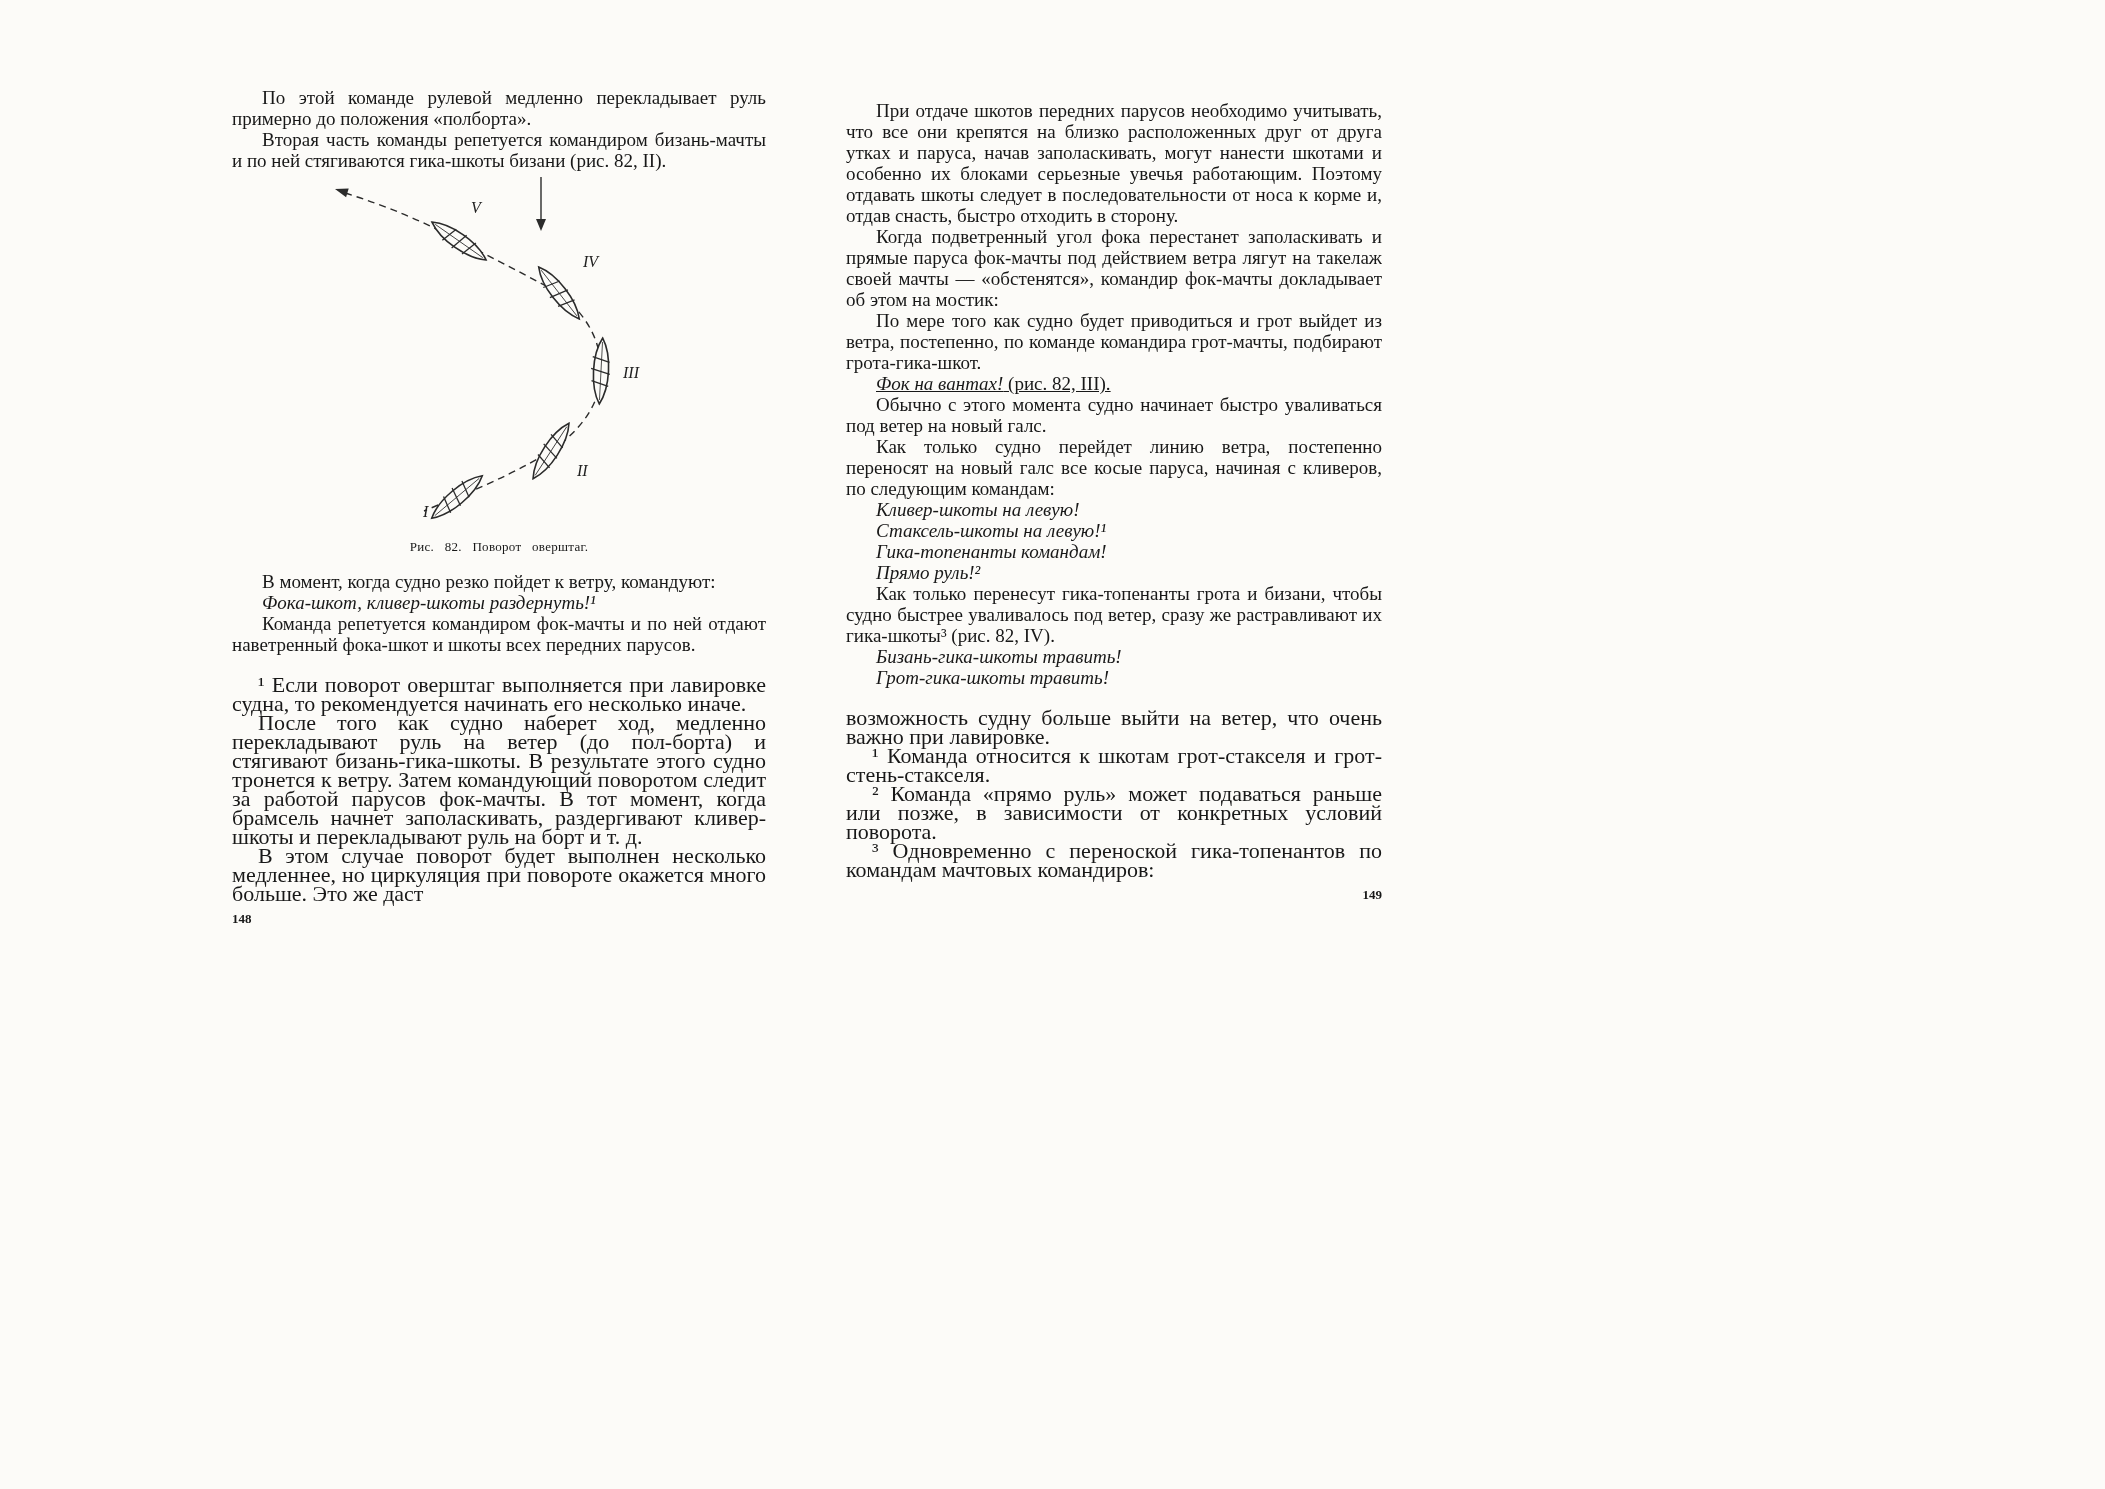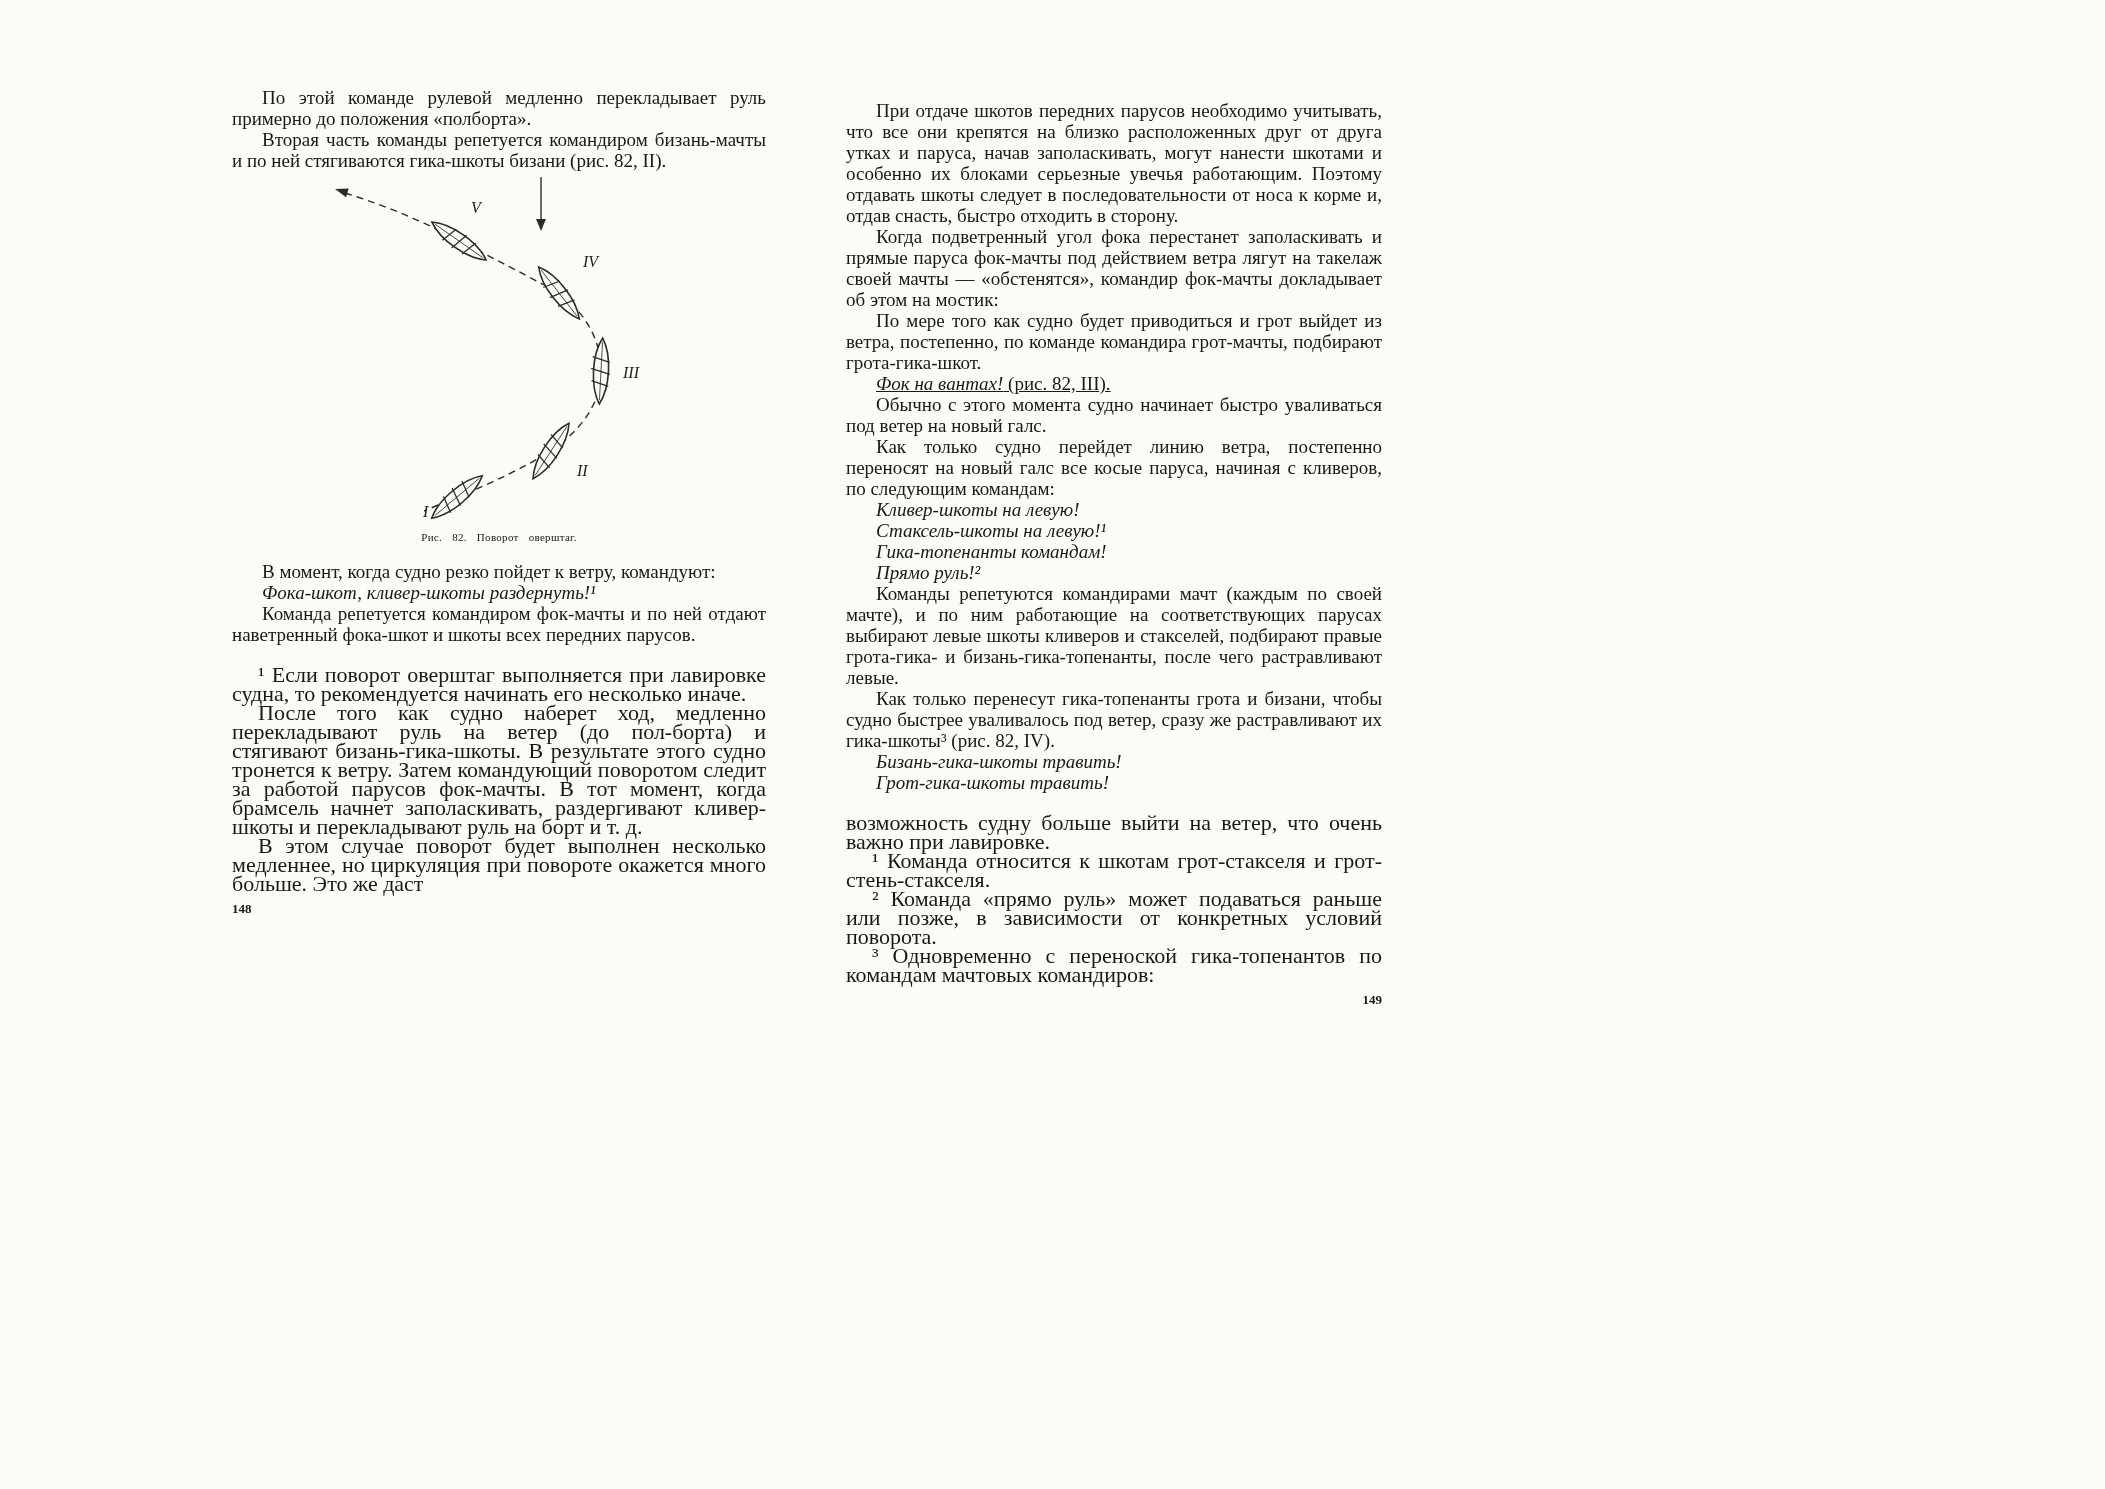--- a/index.html
+++ b/index.html
@@ -28,22 +28,23 @@
     line-height: 21px;
     font-style: italic;
     text-indent: 30px;
     text-align: left;
   }
   .mixed { font-size: 19px; line-height: 21px; text-indent: 30px; text-align: left; text-decoration: underline; }
   .mixed .it { font-style: italic; }
   .figure-block { margin: 16px 0 8px; text-align: center; }
   .figure-block svg { display: inline-block; }
   .figure-caption {
-    font-size: 11px;
+    font-size: 13px;
     line-height: 20px;
+    margin-top: 10px;
     text-align: center;
     text-indent: 0;
     word-spacing: 7px;
     letter-spacing: 0.3px;
   }
   .footnotes { margin-top: 20px; }
   .fn {
     font-size: 22px;
     line-height: 19px;
     text-align: justify;
@@ -161,21 +162,20 @@
     <p class="mixed"><span class="it">Фок на вантах!</span><span> (рис. 82, III).</span></p>
 
     <p class="body-p">Обычно с этого момента судно начинает быстро уваливаться под ветер на новый галс.</p>
     <p class="body-p">Как только судно перейдет линию ветра, постепенно переносят на новый галс все косые паруса, начиная с кливеров, по следующим командам:</p>
 
     <p class="cmd">Кливер-шкоты на левую!</p>
     <p class="cmd">Стаксель-шкоты на левую!¹</p>
     <p class="cmd">Гика-топенанты командам!</p>
     <p class="cmd">Прямо руль!²</p>
 
-    <p class="body-p">Команды репетуются командирами мачт (каждым по своей мачте), и по ним работающие на соответствующих парусах выбирают левые шкоты кливеров и стакселей, подбирают правые грота-гика- и бизань-гика-топенанты, после чего растравливают левые.</p>
     <p class="body-p">Как только перенесут гика-топенанты грота и бизани, чтобы судно быстрее уваливалось под ветер, сразу же растравливают их гика-шкоты³ (рис. 82, IV).</p>
 
     <p class="cmd">Бизань-гика-шкоты травить!</p>
     <p class="cmd">Грот-гика-шкоты травить!</p>
 
     <div class="footnotes">
       <p class="fn fn-cont">возможность судну больше выйти на ветер, что очень важно при лавировке.</p>
       <p class="fn">¹ Команда относится к шкотам грот-стакселя и грот-стень-стакселя.</p>
       <p class="fn">² Команда «прямо руль» может подаваться раньше или позже, в зависимости от конкретных условий поворота.</p>
       <p class="fn">³ Одновременно с переноской гика-топенантов по командам мачтовых командиров:</p>

